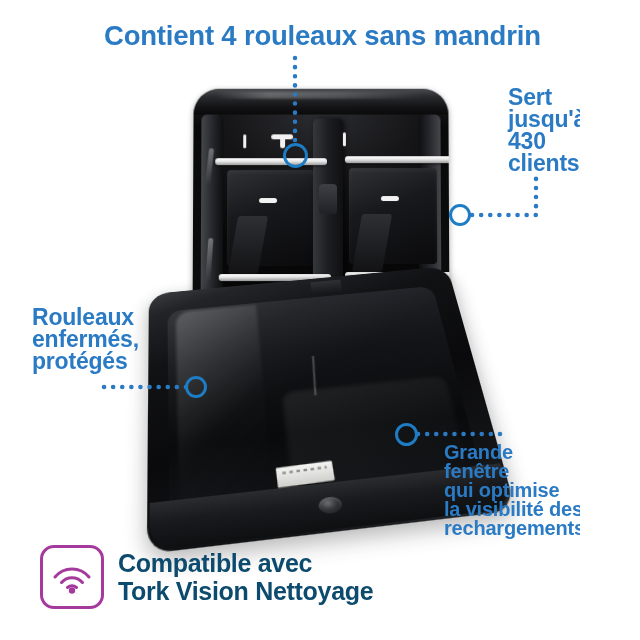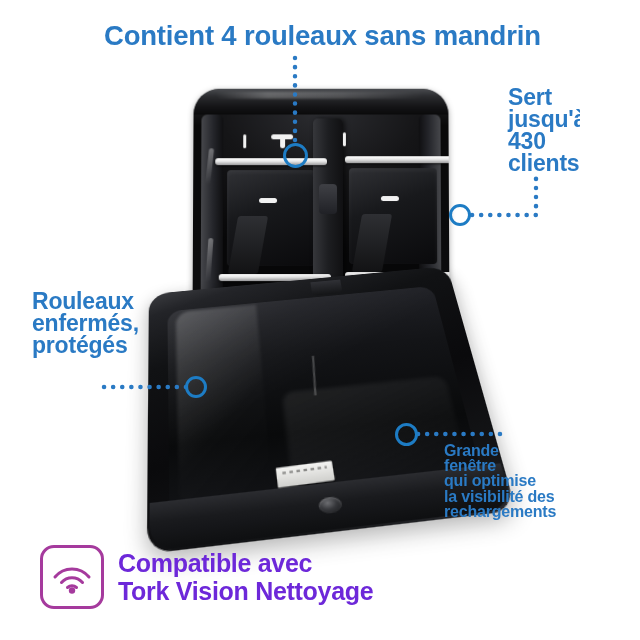--- a/index.html
+++ b/index.html
@@ -32,28 +32,28 @@
     line-height: 1.05;
   }
   #callout-right {
     left: 508px;
     top: 86px;
     font-size: 23px;
     line-height: 0.96;
   }
   #callout-left {
     left: 32px;
-    top: 290px;
+    top: 306px;
     font-size: 23px;
     line-height: 0.96;
   }
   #callout-bottomright {
     left: 444px;
     top: 443px;
-    font-size: 16px;
+    font-size: 20px;
     line-height: 0.95;
   }
 
   
   .leader {
     position: absolute;
   }
   .leader svg { display:block; overflow: visible; }
 
   
@@ -314,21 +314,21 @@
     height: 64px;
     border: 3px solid #a53a9d;
     border-radius: 14px;
     box-sizing: border-box;
     display: flex;
     align-items: center;
     justify-content: center;
     flex: none;
   }
   #compat-text {
-    color: #6d28d9;
+    color: #0c4a6e;
     font-weight: bold;
     font-size: 25px;
     line-height: 1.12;
     white-space: pre-line;
     letter-spacing: -0.3px;
   }
 </style>
 </head>
 <body>
 

